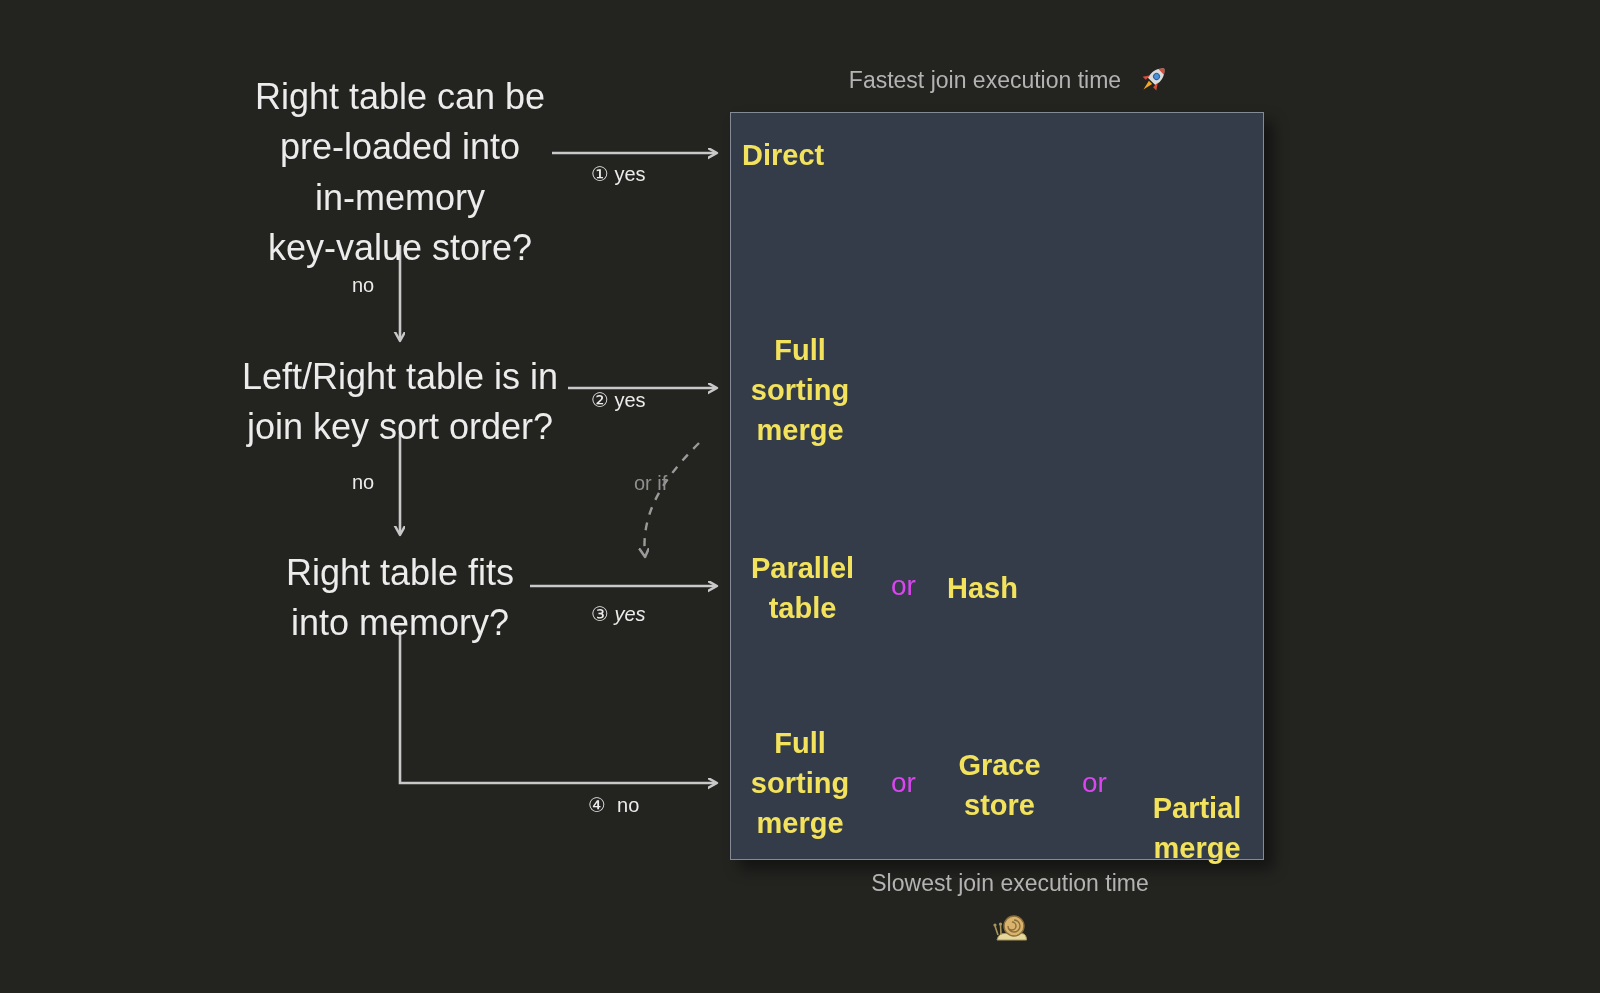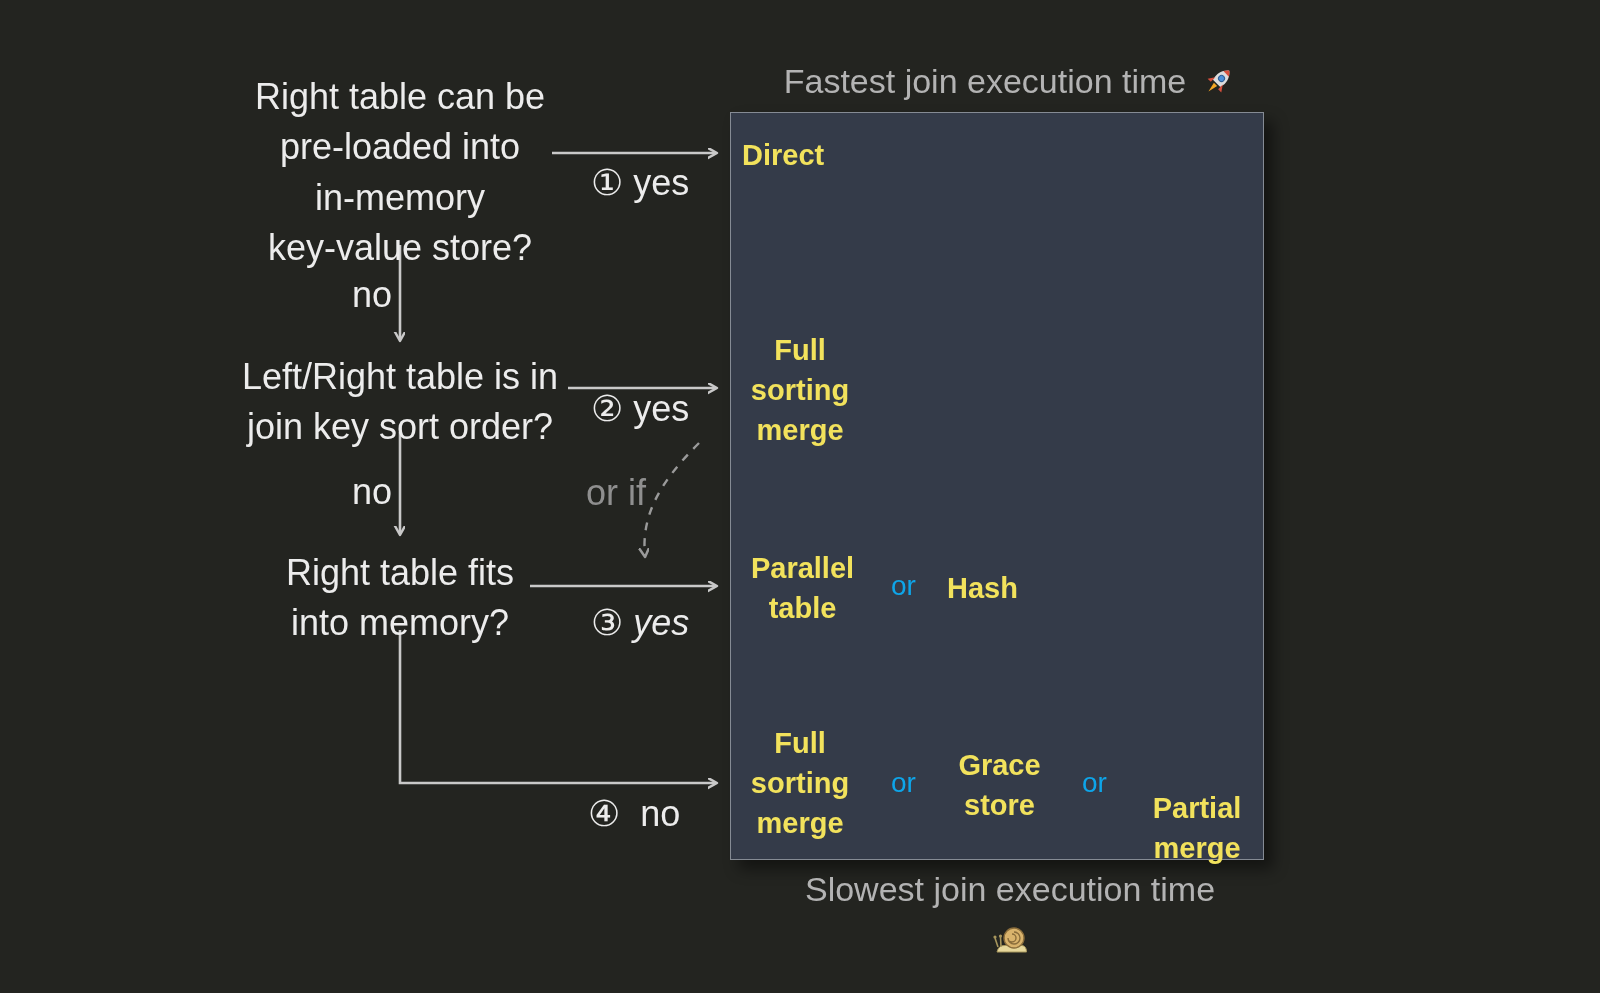--- a/index.html
+++ b/index.html
@@ -18,50 +18,50 @@
   .abs { position: absolute; }
   .multiline { white-space: pre-line; }
   .question {
     color: #ececec;
     font-size: 36px;
     line-height: 1.40;
     text-align: center;
   }
   .edge-label {
     color: #ececec;
-    font-size: 36px;
+    font-size: 20px;
     white-space: pre;
   }
-  .edge-label.gray { color: #8f8f8f; }
+  .edge-label.gray { color: #8f8f8f; margin-left: 48px; }
   .algo {
     color: #f2e25c;
     font-size: 29px;
     font-weight: bold;
     line-height: 1.38;
     text-align: center;
   }
   .or-label {
-    color: #0ea5e9;
+    color: #d946ef;
     font-size: 28px;
     font-weight: normal;
   }
   .panel {
     position: absolute;
     left: 730px;
     top: 112px;
     width: 534px;
     height: 748px;
     background: #343b49;
     border: 1px solid #858b94;
     box-shadow: 9px 9px 14px rgba(0,0,0,0.45);
     box-sizing: border-box;
   }
   .title {
     color: #b3b3b3;
-    font-size: 34px;
+    font-size: 23px;
     display: flex;
     align-items: center;
     justify-content: center;
     gap: 14px;
   }
   svg.overlay {
     position: absolute;
     left: 0;
     top: 0;
     pointer-events: none;

